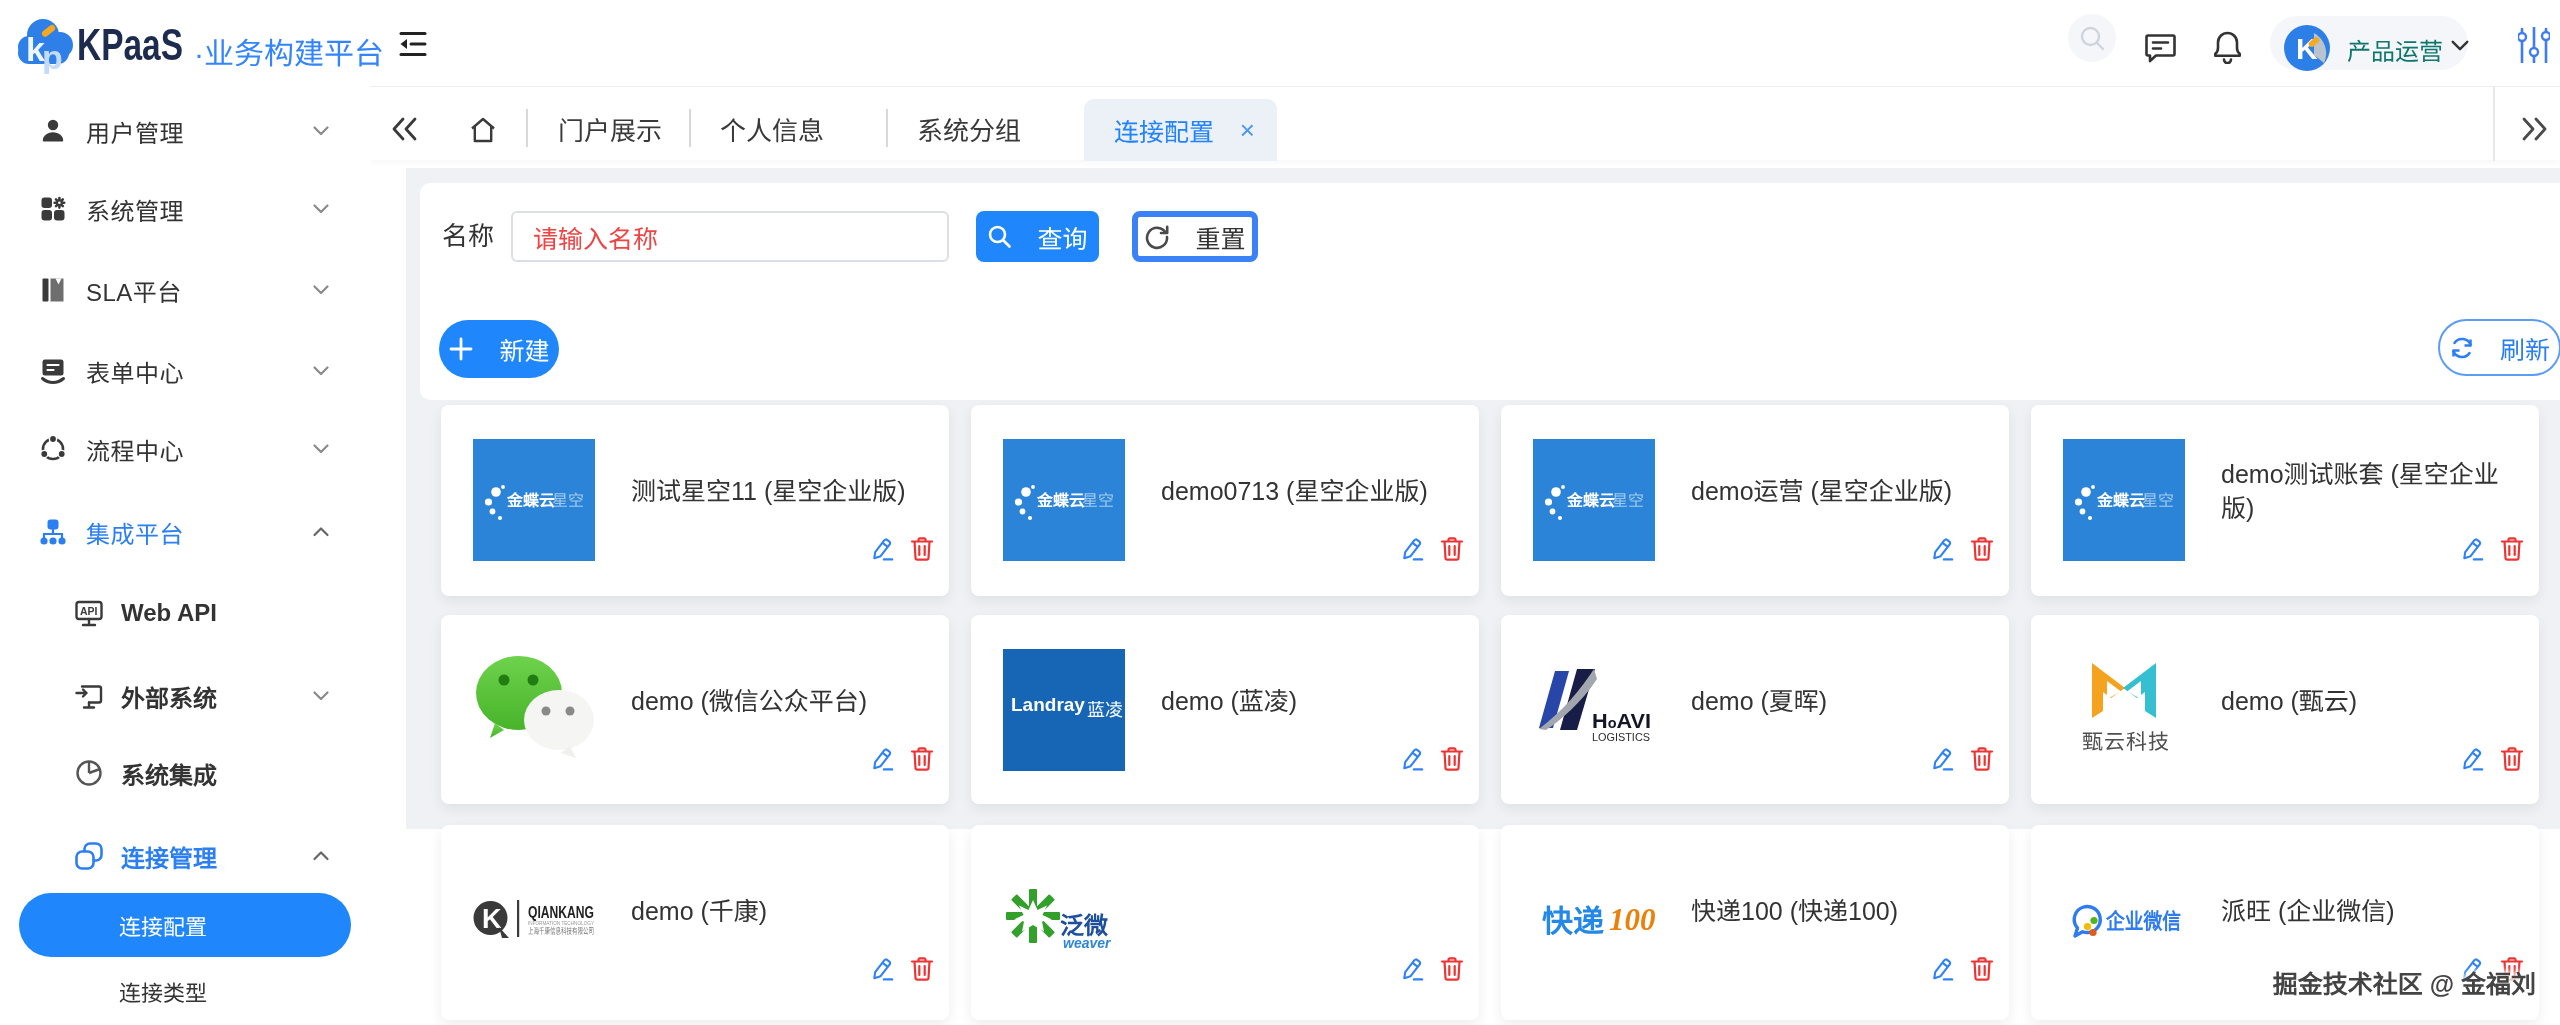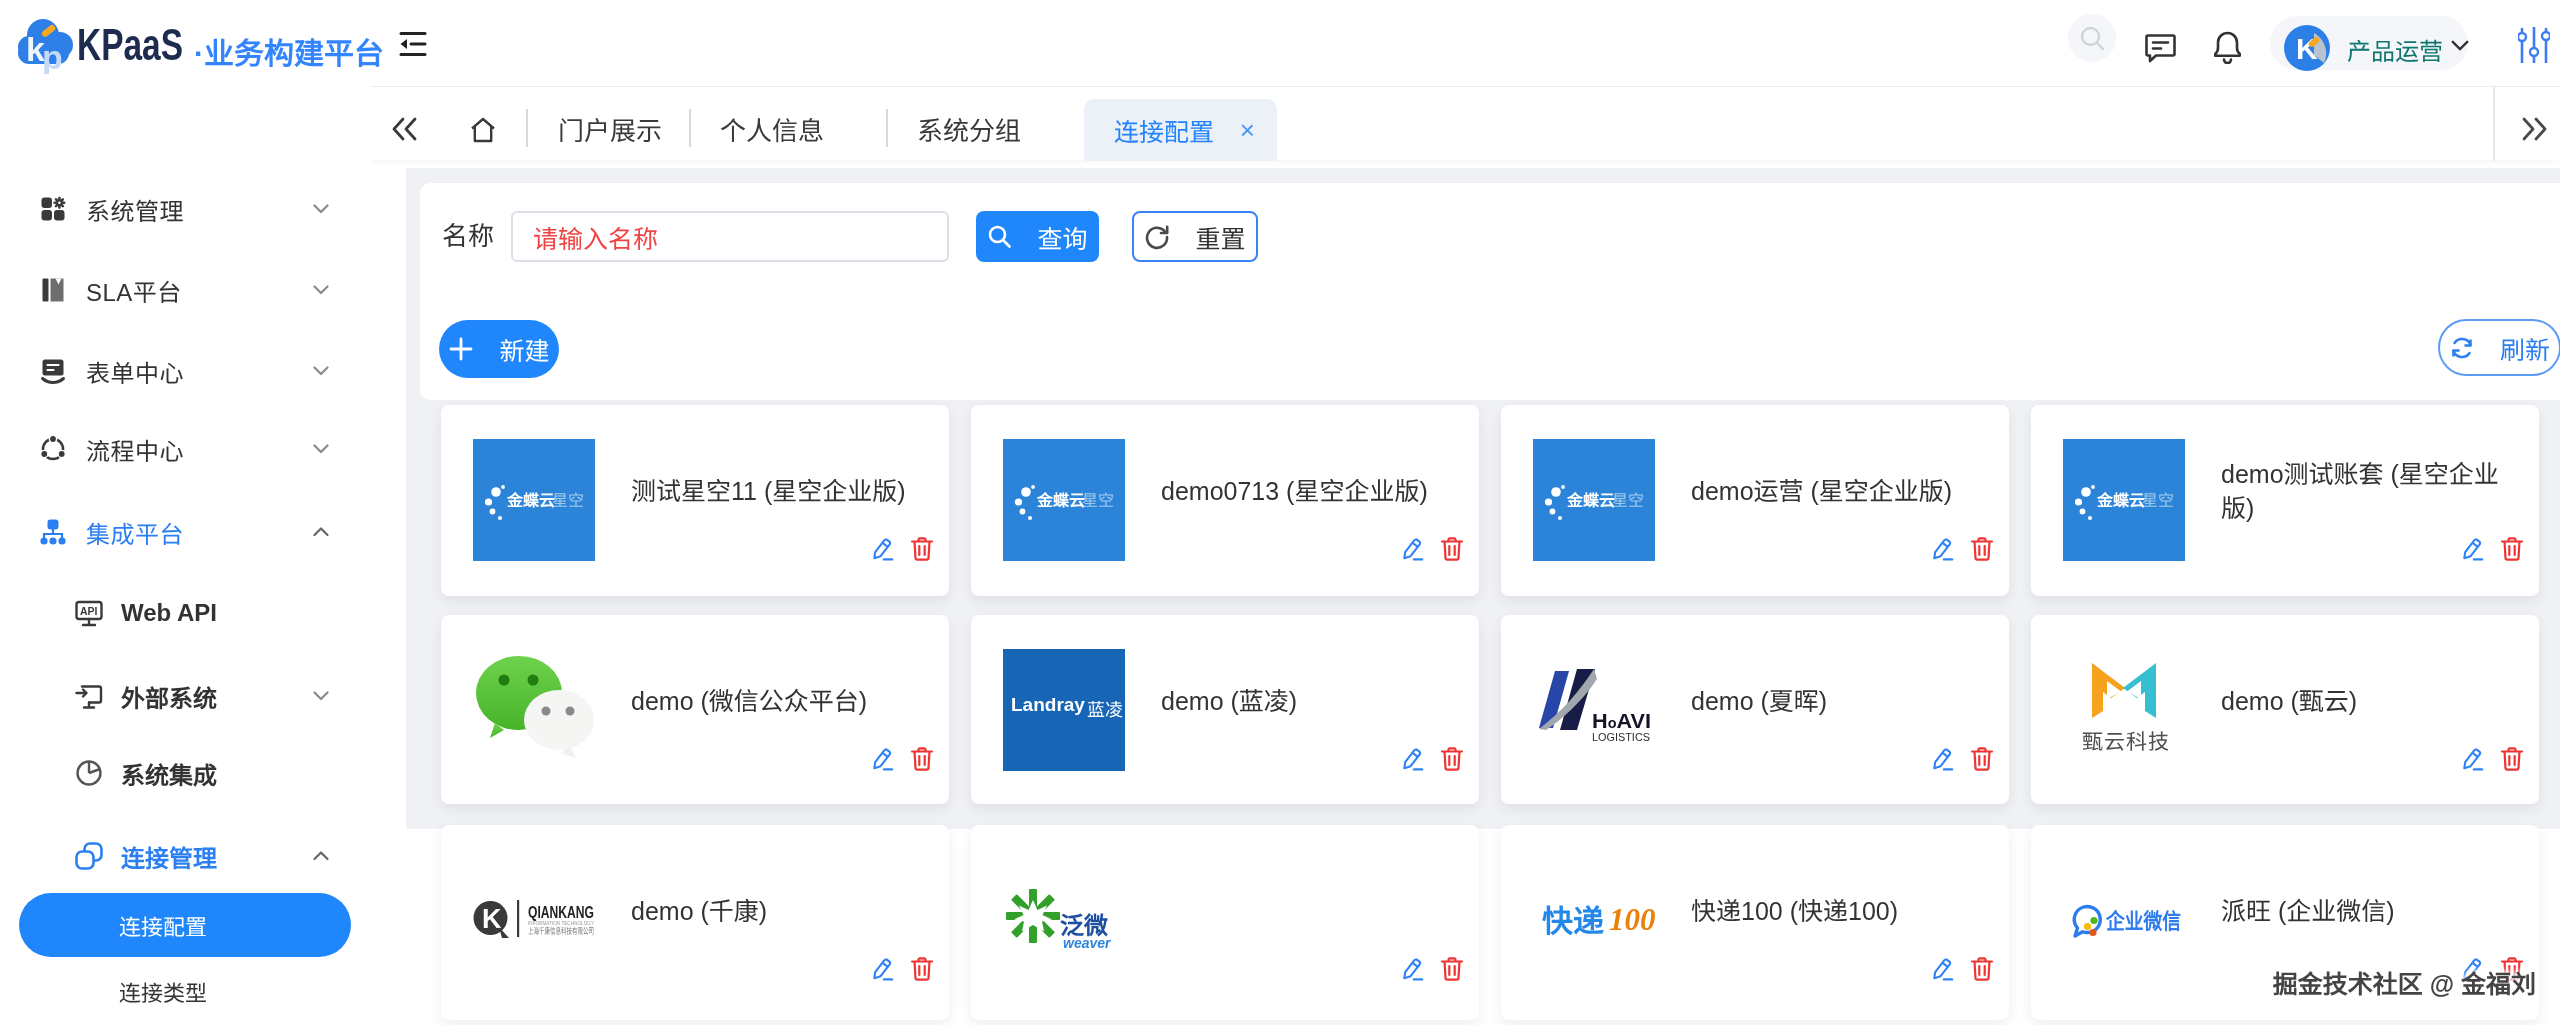--- a/index.html
+++ b/index.html
@@ -29,21 +29,21 @@
   #activetab .x { position:absolute; right:22px; top:50%; transform:translateY(-50%); font-size:26px; color:#4a97f7; }
   
   #content { position:absolute; left:370px; top:168px; width:2190px; height:661px; background:#f0f1f4;margin-left:36px; }
   #panel { position:absolute; left:14px; top:15px; width:2161px; height:217px; background:#fff; border-radius:10px; }
   #lblname { position:absolute; left:22px; top:28px; width:52px; height:51px; line-height:51px; font-size:26px; color:#333; }
   #nameinput { position:absolute; left:91px; top:28px; width:438px; height:51px; border:2px solid #dcdfe6; border-radius:6px;
      background:#fff; }
   #nameinput span { position:absolute; left:20px; top:50%; transform:translateY(-50%); font-size:25px; color:#ef4444; }
   .btn { position:absolute; display:flex; align-items:center; justify-content:center; gap:25px; font-size:25px; }
   #btnquery { left:556px; top:28px; width:123px; height:51px; background:#1f87fb; color:#fff; border-radius:8px; }
-  #btnreset { left:712px; top:28px; width:126px; height:51px; background:#fff; color:#333; border-radius:8px; border:2px solid #3b82f6; }
+  #btnreset { left:712px; top:28px; width:126px; height:51px; background:#fff; color:#333; border-radius:8px; border:6px solid #3b82f6; }
   #btnnew { left:19px; top:137px; width:120px; height:58px; background:#1f87fb; color:#fff; border-radius:29px; }
   #btnrefresh { left:2018px; top:136px; width:123px; height:57px; background:#fff; color:#2b7ff0; border-radius:29px; border:2px solid #5b9cf5; }
   
   .card { position:absolute; width:508px; background:#fff; border-radius:8px;
      box-shadow:0 5px 14px rgba(0,0,0,0.07); }
   .card .logo { position:absolute; left:32px; top:34px; width:122px; height:122px; overflow:hidden; }
   .card .title { position:absolute; left:190px; top:0; width:292px; height:172px; display:flex; align-items:center;
      font-size:25px; color:#333; line-height:34px; }
   .card .pencil { position:absolute; left:428px; top:131px; }
   .card .trash { position:absolute; left:469px; top:131px; }
@@ -58,21 +58,21 @@
   <svg class="abs" style="left:16px;top:16px" width="60" height="58" viewBox="0 0 60 58">
     <circle cx="27" cy="19" r="16" fill="#2e7fe8"></circle>
     <circle cx="13" cy="31" r="11" fill="#2e7fe8"></circle>
     <circle cx="44" cy="29" r="13" fill="#2e7fe8"></circle>
     <rect x="2" y="26" width="51" height="22" rx="11" fill="#2e7fe8"></rect>
     <text x="10" y="45" font-size="34" font-weight="bold" fill="#ffffff" opacity="0.92" font-family="Liberation Sans">k</text>
     <text x="26" y="53" font-size="34" font-weight="bold" fill="#c3daf9" font-family="Liberation Sans">p</text>
     <rect x="25" y="12" width="15" height="6.5" rx="3.2" transform="rotate(-38 32 15)" fill="#f6a821"></rect>
   </svg>
   <div class="abs" style="left:77px;top:20px;font-size:44px;font-weight:bold;color:#1d2b4f;transform:scaleX(0.76);transform-origin:0 0;white-space:nowrap">KPaaS</div>
-  <div class="abs" style="left:194px;top:29px;font-size:30px;font-weight:700;color:#3385ff;white-space:nowrap">·业务构建平台</div>
+  <div class="abs" style="left:194px;top:29px;font-size:30px;font-weight:400;color:#3385ff;white-space:nowrap">·业务构建平台</div>
 
   <svg class="abs" style="left:398px;top:30px" width="30" height="28" viewBox="0 0 30 28">
     <g stroke="#222" stroke-width="3" stroke-linecap="round" fill="none">
       <path d="M3 3.5 H27"></path>
         <path d="M13 14 H27"></path>
         <path d="M3 24.5 H27"></path>
     </g>
     <path d="M9 9 L2.5 14 L9 19 z" fill="#222"></path>
   </svg>
 
@@ -107,20 +107,30 @@
         <path d="M28 2 V36"></path>
     </g>
     <circle cx="4" cy="10" r="4" fill="#fff" stroke="#3e7df0" stroke-width="2.4"></circle>
     <circle cx="16" cy="25" r="4" fill="#fff" stroke="#3e7df0" stroke-width="2.4"></circle>
     <circle cx="28" cy="9" r="4" fill="#fff" stroke="#3e7df0" stroke-width="2.4"></circle>
   </svg>
 </div>
 
 <div id="aside">
 
+  <div class="mi" style="top:15px">
+    <svg class="ic" width="28" height="28" viewBox="0 0 28 28" fill="#3a3a3a">
+      <circle cx="14" cy="8" r="5.2"></circle>
+      <path d="M14 15.2c-5.9 0-10.2 3.7-10.2 8.3 0 .6.5 1 1.1 1h18.2c.6 0 1.1-.4 1.1-1 0-4.6-4.3-8.3-10.2-8.3z"></path>
+    </svg>
+    <span class="txt">用户管理</span>
+    <svg class="chev" width="18" height="12" viewBox="0 0 18 12">
+        <path d="M2.5 2.5 L9 9 L15.5 2.5" fill="none" stroke="#8a8a8a" stroke-width="2.2" stroke-linecap="round" stroke-linejoin="round"></path>
+      </svg>
+  </div>
 
   <div class="mi" style="top:93px">
     <svg class="ic" width="28" height="28" viewBox="0 0 28 28" fill="#3a3a3a">
       <rect x="2.5" y="2.5" width="10.5" height="10.5" rx="3"></rect>
       <rect x="2.5" y="15" width="10.5" height="10.5" rx="3"></rect>
       <rect x="15" y="15" width="10.5" height="10.5" rx="3"></rect>
       <circle cx="20.4" cy="7.8" r="3.4"></circle>
       <g stroke="#3a3a3a" stroke-width="2.6" stroke-linecap="round">
         <path d="M20.4 3 v1.4 M20.4 11.2 v1.4 M15.6 7.8 h1.4 M23.8 7.8 h1.4 M17 4.4 l1 1 M22.8 10.2 l1 1 M23.8 4.4 l-1 1 M18 10.2 l-1 1"></path>
       </g>

